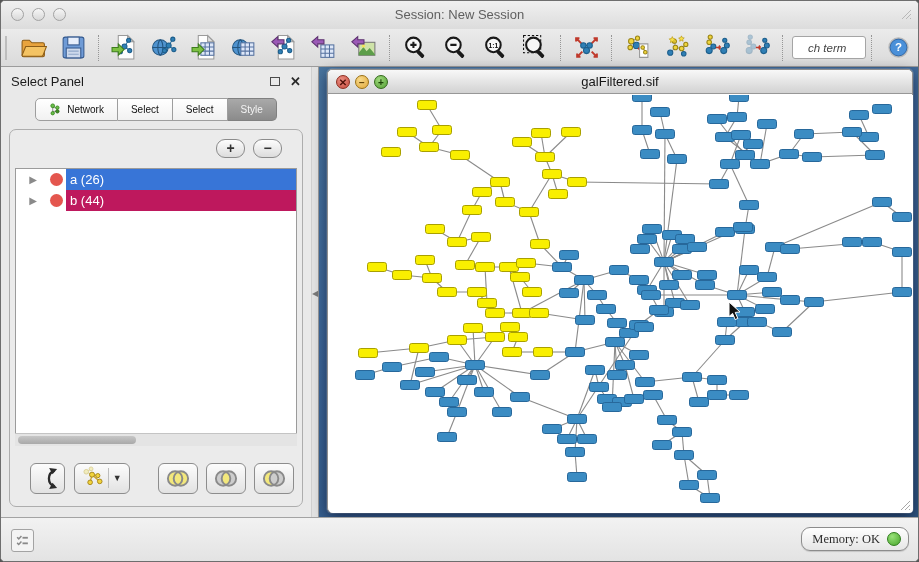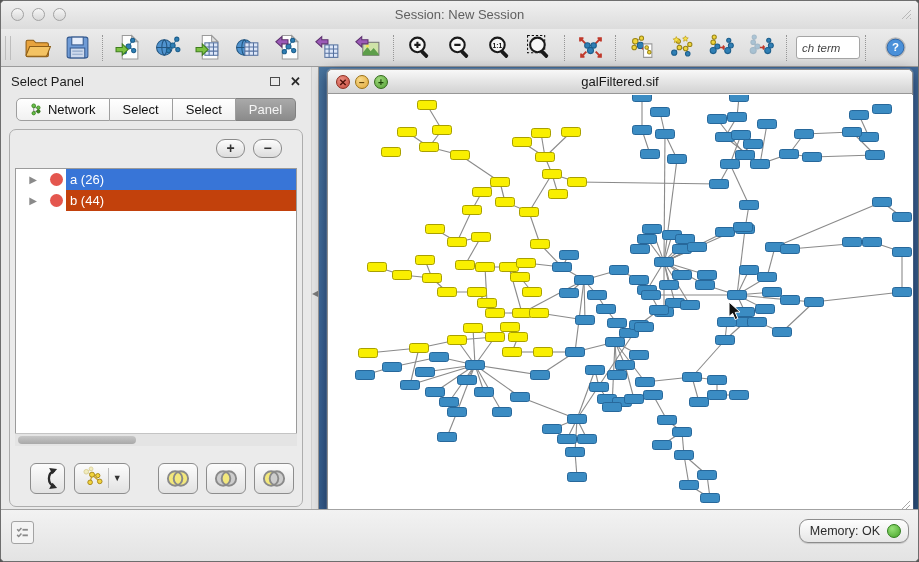--- a/index.html
+++ b/index.html
@@ -20,37 +20,37 @@
   .toolbar { position:absolute; top:28px; left:0; right:0; height:38px;
     background:linear-gradient(#ebebeb,#dadada); border-bottom:1px solid #9c9c9c;
     display:flex; align-items:center; padding:0 8px 0 4px; }
   .tb-handle { width:6px; height:24px; border-left:1px solid #bdbdbd; border-right:1px solid #bdbdbd; margin-right:6px; }
   .tb-group { display:flex; align-items:center; }
   .tb-btn { width:40px; height:32px; display:flex; align-items:center; justify-content:center;
             border-radius:4px; cursor:default; }
   .tb-btn svg { width:27px; height:27px; }
   .tb-sep { width:1px; height:26px; border-left:1px dotted #969696; margin:0 5px; }
   .search-wrap { margin-left:4px; }
-  .search-input { width:64px; height:23px; border:1px solid #a5a5a5; border-radius:3px;
+  .search-input { width:74px; height:23px; border:1px solid #a5a5a5; border-radius:3px;
     font-family:"Liberation Sans",sans-serif; font-style:italic; font-size:11.5px; color:#444;
-    padding:0 5px; background:#fff; }
+    padding:0 15px; background:#fff; }
   .help-btn { margin-left:10px; width:28px; height:28px; display:flex; align-items:center; justify-content:center; }
   .help-btn svg { width:23px; height:23px; }
 
   
   .control-panel { position:absolute; left:0; top:66px; width:310px; bottom:42px; background:#e9e9e9; }
   .cp-header { height:28px; display:flex; align-items:center; padding:0 10px;
     font-size:13px; color:#1d1d1d; }
   .cp-header .spacer { flex:1; }
   .float-icon { width:10px; height:9px; border:1.5px solid #4a4a4a; margin-right:10px; }
   .close-icon { font-size:13px; font-weight:bold; color:#2a2a2a; }
   .cp-tabs { display:flex; justify-content:center; margin-top:3px; }
   .tab { height:23px; display:flex; align-items:center; gap:5px; padding:0 13px;
     background:linear-gradient(#ffffff,#f1f1f1); border:1px solid #9e9e9e; border-left:none;
-    font-size:13px; color:#111; }
+    font-size:10px; color:#111; }
   .tab:first-child { border-left:1px solid #9e9e9e; border-radius:5px 0 0 5px; }
   .tab:last-child { border-radius:0 5px 5px 0; }
   .tab.active { background:linear-gradient(#a9a9a9,#8b8b8b); color:#f4f4f4; border-color:#808080; }
   .cp-body { position:absolute; top:62px; left:8px; right:8px; bottom:12px;
     border:1px solid #adadad; border-radius:7px; background:#ebebeb; }
   .plusminus { position:absolute; top:9px; right:20px; display:flex; gap:8px; }
   .pm-btn { width:29px; height:19px; border:1px solid #8b8b8b; border-radius:9px;
     background:linear-gradient(#fdfdfd,#dcdcdc); font-size:14px; font-weight:bold; color:#333;
     line-height:16px; text-align:center; }
   .cp-list { position:absolute; top:38px; left:5px; right:5px; bottom:60px;
@@ -93,22 +93,22 @@
     text-align:center; font-weight:bold; }
   .if-close { background:radial-gradient(circle at 35% 30%,#ea8d82,#c64b3c); border:1px solid #8d2e21; color:#4e0f07; }
   .if-min   { background:radial-gradient(circle at 35% 30%,#f7d98a,#e2a93b); border:1px solid #9a7013; color:#5f4005; }
   .if-max   { background:radial-gradient(circle at 35% 30%,#9ed97c,#55a035); border:1px solid #33691b; color:#1d4409; }
   .if-canvas { position:absolute; top:25px; left:1px; width:584px; height:418px;
     background:#fff; overflow:hidden; border-radius:0 0 4px 4px; }
   .grip { position:absolute; right:2px; bottom:2px; width:13px; height:13px; }
   .cursor { position:absolute; width:14px; height:20px; }
 
   
-  .statusbar { position:absolute; left:0; right:0; bottom:0; height:52px;
-    background:linear-gradient(#f2f2f2,#e3e3e3); border-top:1px solid #a3a3a3; }
+  .statusbar { position:absolute; left:0; right:0; bottom:0; height:44px;
+    background:linear-gradient(#f2f2f2,#e3e3e3); border-top:1px solid #a3a3a3;font-family:Liberation Serif, serif; }
   .sb-btn { position:absolute; left:10px; top:11px; width:23px; height:23px;
     border:1px solid #a3a3a3; border-radius:3px; background:#f4f4f4;
     display:flex; align-items:center; justify-content:center; }
   .memory-pill { position:absolute; right:9px; top:9px; height:24px;
     border:1px solid #8c8c8c; border-radius:9px; background:linear-gradient(#fefefe,#e6e6e6);
     display:flex; align-items:center; gap:7px; padding:0 7px 0 10px; font-size:12.5px; color:#2c2c2c;
     box-shadow:0 1px 1px rgba(0,0,0,.15); }
   .mem-dot { width:14px; height:14px; border-radius:50%; border:1px solid #2f7d1c;
     background:radial-gradient(circle at 35% 30%,#98e279,#47a42a); }
 </style>
@@ -410,38 +410,38 @@
           </svg>
           <span>Network</span>
         </div>
         <div class="tab">
           <span>Select</span>
         </div>
         <div class="tab">
           <span>Select</span>
         </div>
         <div class="tab active">
-          <span>Panel</span>
+          <span>Style</span>
         </div>
       </div>
     <div class="cp-body">
       <div class="plusminus">
         <div class="pm-btn">+</div>
         <div class="pm-btn">−</div>
       </div>
       <div class="cp-list" id="sets-list">
           <div class="set-row">
             <span class="row-tri">▶</span>
             <span class="row-dot" style="background:#e4564e"></span>
             <span class="row-label" style="background:#3875d7">a (26)</span>
           </div>
           <div class="set-row">
             <span class="row-tri">▶</span>
             <span class="row-dot" style="background:#e4564e"></span>
-            <span class="row-label" style="background:#c2410c">b (44)</span>
+            <span class="row-label" style="background:#be185d">b (44)</span>
           </div>
         </div>
       <div class="cp-hscroll" style="position:absolute;left:5px;right:5px;bottom:60px;">
         <div class="cp-hthumb"></div>
       </div>
       <div class="cp-actions" id="cp-actions">
           <div class="act-btn act-split">
             <svg viewBox="0 0 26 26">
               <path d="M21 4.5C13 7.5 13 18.5 21 21.5" stroke="#2b2b2b" stroke-width="2.4" fill="none"></path>
               <polygon points="23.5,3.2 15.2,2.2 18.8,8.6" fill="#2b2b2b"></polygon>

